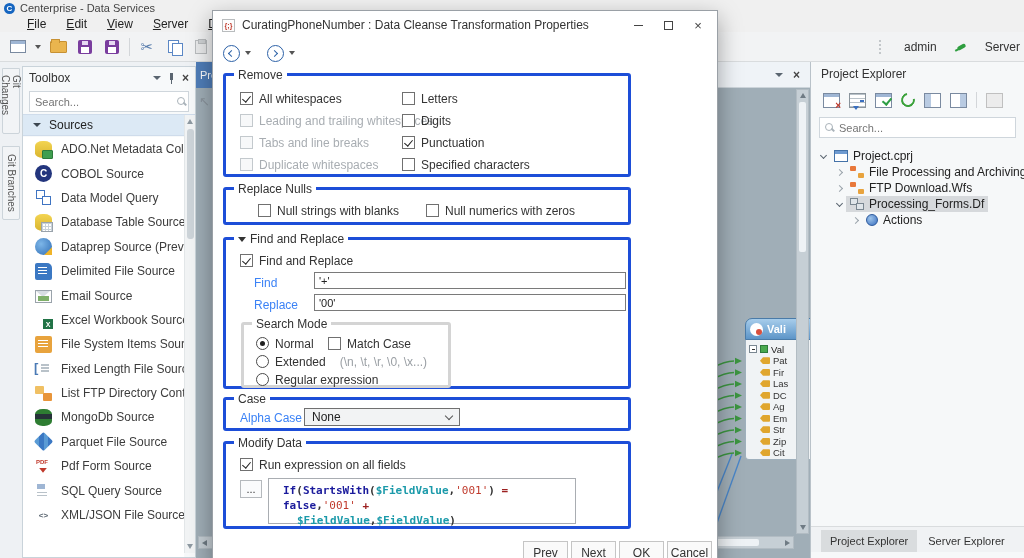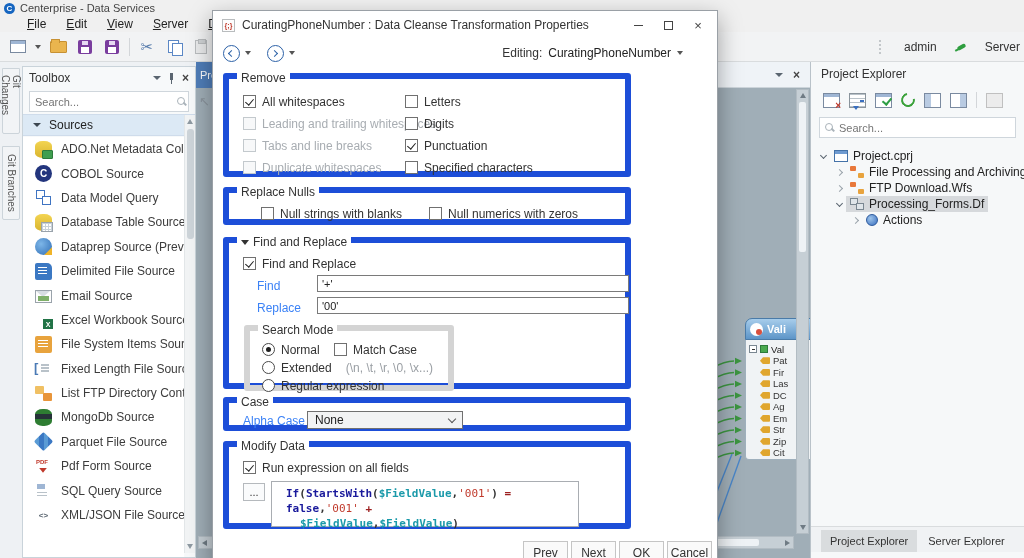--- a/index.html
+++ b/index.html
@@ -187,21 +187,21 @@
   .wb .cls{font-size:13px;line-height:1}
   .dlg-nav{position:absolute;left:0;top:28px;width:100%;height:28px;display:flex;align-items:center;gap:5px;padding-left:10px}
   .navcirc{width:17px;height:17px;border:1.4px solid #2c61a7;border-radius:50%;position:relative}
   .navcirc .arr{position:absolute;left:5px;top:5px;width:5px;height:5px;border-left:1.6px solid #2c61a7;border-bottom:1.6px solid #2c61a7}
   .navcirc.back .arr{transform:rotate(45deg)}
   .navcirc.fwd .arr{transform:rotate(-135deg);left:4px}
   .caret{width:0;height:0;border-left:3px solid transparent;border-right:3px solid transparent;border-top:4px solid #555}
   .editing{position:absolute;right:34px;top:28px;height:28px;display:flex;align-items:center;gap:6px}
   .editing .el{font-size:12px;color:#333}
   .editing .ev{font-size:12px;color:#222}
-  .grp{position:absolute;left:10px;width:408px;border:6px solid #1d4ed8;border-radius:3px}
+  .grp{position:absolute;left:10px;width:408px;border:3px solid #1d4ed8;border-radius:3px}
   .grp>.glabel{position:absolute;top:-8px;left:8px;background:#fff;padding:0 4px;font-size:12px;color:#333;display:flex;align-items:center;gap:4px}
   .cb{display:flex;align-items:center;gap:6px;font-size:12px;color:#333;height:13px}
   .cb .box{width:13px;height:13px;border:1px solid #707070;background:#fff;position:relative;flex:none}
   .cb .box::after{content:"";position:absolute;left:3px;top:1px;width:4px;height:7px;border:solid #1f1f1f;border-width:0 1.8px 1.8px 0;transform:rotate(40deg);display:none}
   .cb.checked .box::after{display:block}
   .cb.disabled{color:#a8adb2}
   .cb.disabled .box{border-color:#c3c9cd;background:#f7f8f9}
   .rd{display:flex;align-items:center;gap:6px;font-size:12px;color:#333;height:13px}
   .rd .dot{width:13px;height:13px;border:1px solid #4a4a4a;border-radius:50%;background:#fff;position:relative;flex:none}
   .rd.selected .dot::after{content:"";position:absolute;inset:3px;background:#1f1f1f;border-radius:50%}
@@ -550,25 +550,20 @@
       <span class="navcirc back">
           <span class="arr"></span>
         </span>
       <span class="caret"></span>
       <span style="width:6px"></span>
       <span class="navcirc fwd">
           <span class="arr"></span>
         </span>
       <span class="caret"></span>
     </div>
-    <div class="editing">
-      <span class="el">Editing:</span>
-      <span class="ev">CuratingPhoneNumber</span>
-      <span class="caret"></span>
-    </div>
 
     <div class="grp" style="top:62px;height:104px">
       <span class="glabel">Remove</span>
       <div class="colstack" style="left:14px;top:16px">
 
       <span class="cb checked">
             <span class="box"></span>
             <span>All whitespaces</span>
           </span>
           <span class="cb disabled">

